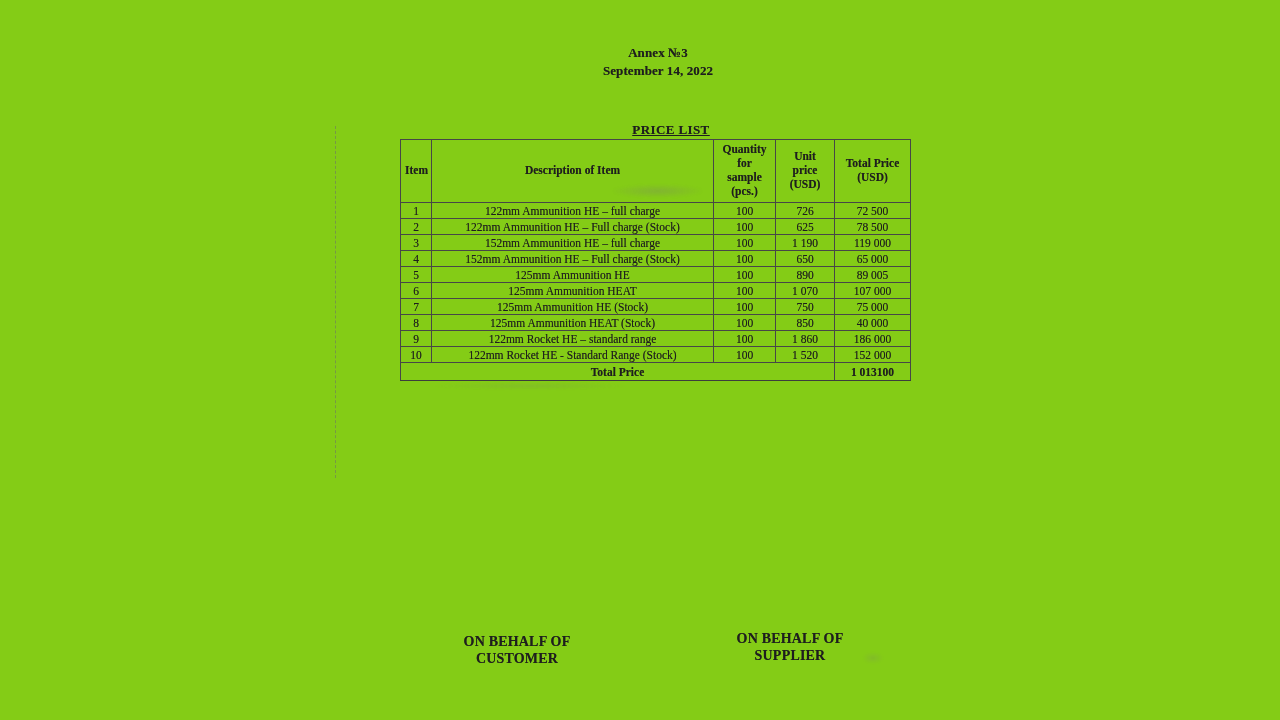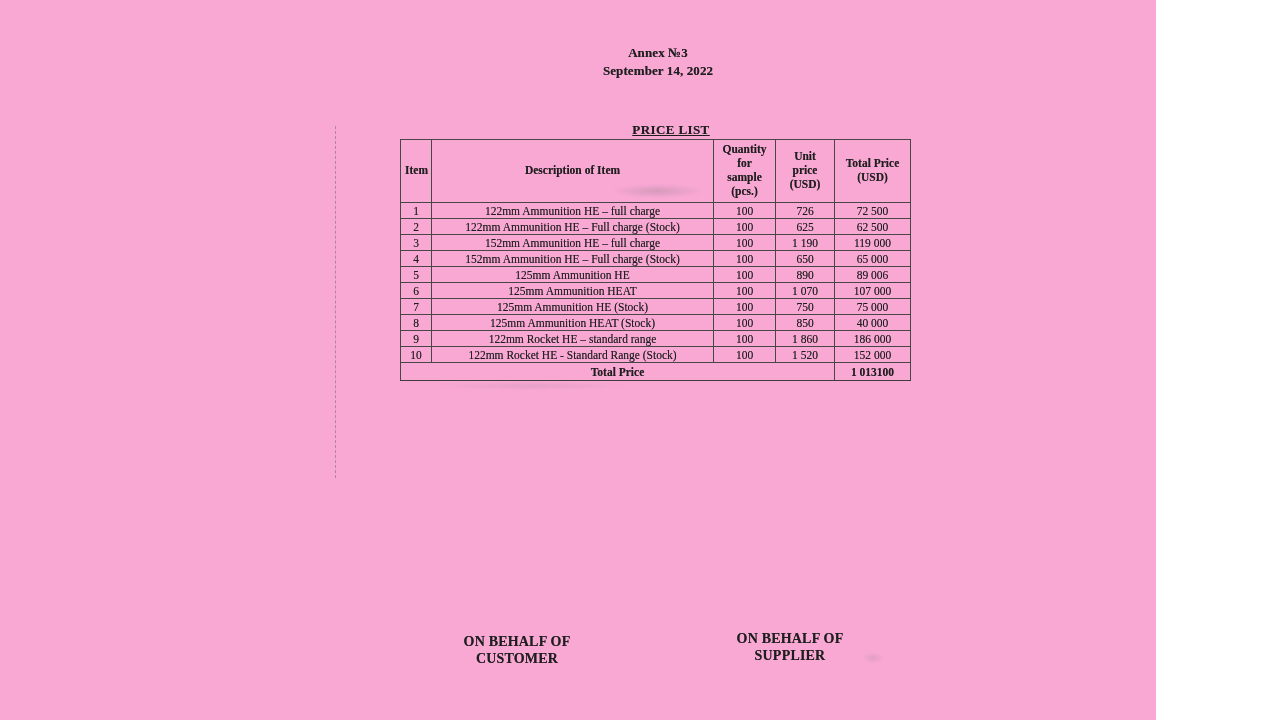--- a/index.html
+++ b/index.html
@@ -6,23 +6,23 @@
     margin: 0;
     padding: 0;
     width: 1280px;
     height: 720px;
     background: #ffffff;
     overflow: hidden;
     font-family: "Liberation Serif", "DejaVu Serif", serif;
   }
   .doc {
     position: relative;
-    width: 1156px;
+    width: 1280px;
     height: 720px;
-    background: #f9a8d4;
+    background: #84cc16;
     color: #1e1e1e;
     text-shadow: 0 0 0.6px rgba(30,30,30,0.55);
     filter: blur(0.25px);
   }
   .preline { white-space: pre-line; }
 
   
   .header {
     position: absolute;
     left: 402px;
@@ -170,42 +170,42 @@
         <td class="l">122mm Ammunition HE – full charge</td>
         <td class="c">100</td>
         <td class="c">726</td>
         <td class="c">72 500</td>
       </tr>
       <tr>
         <td class="c">2</td>
         <td class="l">122mm Ammunition HE – Full charge (Stock)</td>
         <td class="c">100</td>
         <td class="c">625</td>
-        <td class="c">62 500</td>
+        <td class="c">78 500</td>
       </tr>
       <tr>
         <td class="c">3</td>
         <td class="l">152mm Ammunition HE – full charge</td>
         <td class="c">100</td>
         <td class="c">1 190</td>
         <td class="c">119 000</td>
       </tr>
       <tr>
         <td class="c">4</td>
         <td class="l">152mm Ammunition HE – Full charge (Stock)</td>
         <td class="c">100</td>
         <td class="c">650</td>
         <td class="c">65 000</td>
       </tr>
       <tr>
         <td class="c">5</td>
         <td class="l">125mm Ammunition HE</td>
         <td class="c">100</td>
         <td class="c">890</td>
-        <td class="c">89 006</td>
+        <td class="c">89 005</td>
       </tr>
       <tr>
         <td class="c">6</td>
         <td class="l">125mm Ammunition HEAT</td>
         <td class="c">100</td>
         <td class="c">1 070</td>
         <td class="c">107 000</td>
       </tr>
       <tr>
         <td class="c">7</td>

